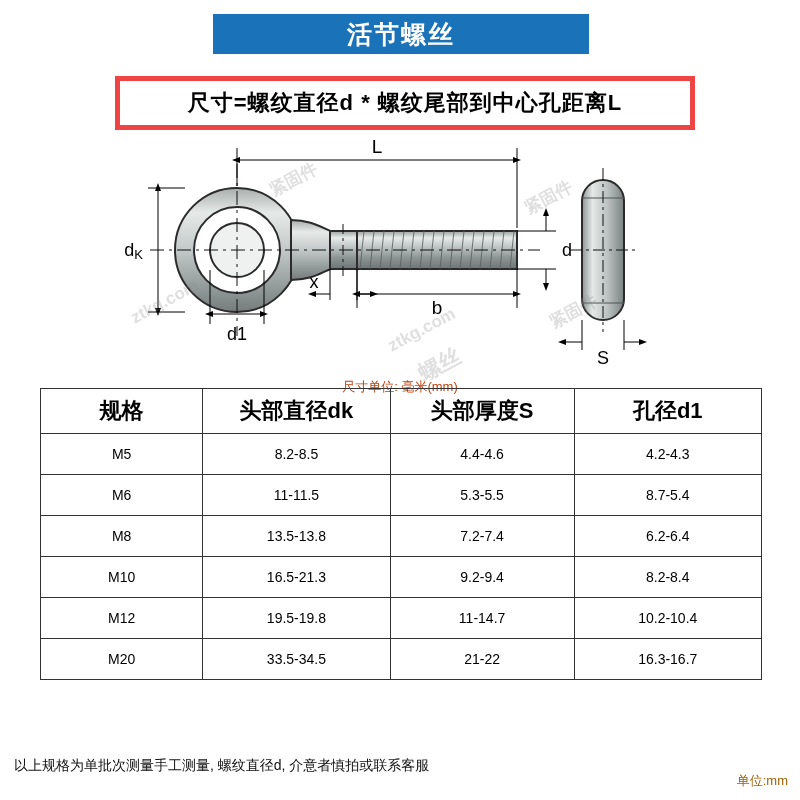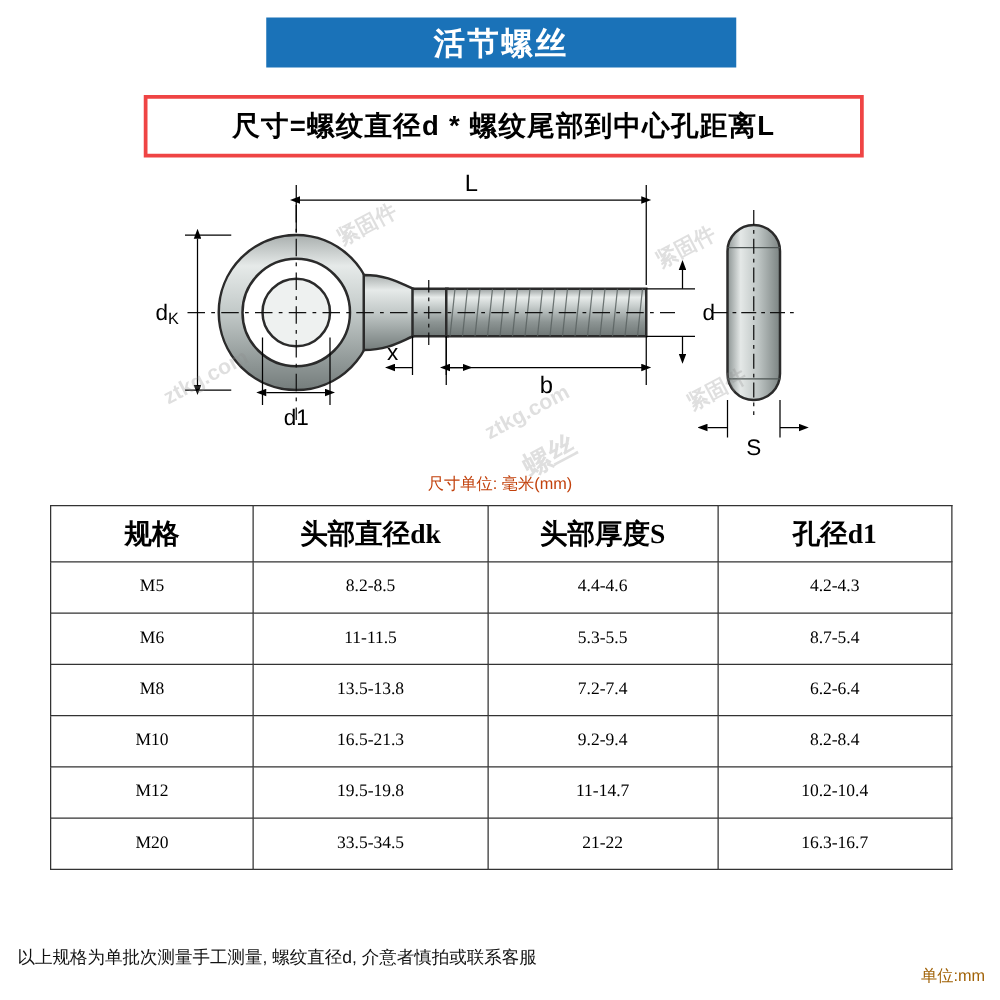--- a/index.html
+++ b/index.html
@@ -40,21 +40,21 @@
     letter-spacing: 2px;
   }
 
   
   .formula-box {
     position: absolute;
     left: 115px;
     top: 76px;
     width: 570px;
     height: 44px;
-    border: 3px solid #ef4444;
+    border: 5px solid #ef4444;
     display: flex;
     align-items: center;
     justify-content: center;
     background: #fff;
   }
   .formula-box .formula-text {
     font-size: 22px;
     font-weight: bold;
     letter-spacing: 1px;
   }
@@ -76,25 +76,24 @@
     width: 800px;
     text-align: center;
     font-size: 13px;
     color: #c2410c;
   }
 
   
   .spec-table {
     position: absolute;
     left: 40px;
-    top: 404px;
+    top: 388px;
     width: 722px;
     border-collapse: collapse;
     table-layout: fixed;
-    font-family: Liberation Serif, serif;
   }
   .spec-table td, .spec-table th {
     border: 1px solid #333;
     text-align: center;
     font-weight: normal;
     padding: 0;
     height: 40px;
     font-size: 14px;
   }
   .spec-table thead td {

